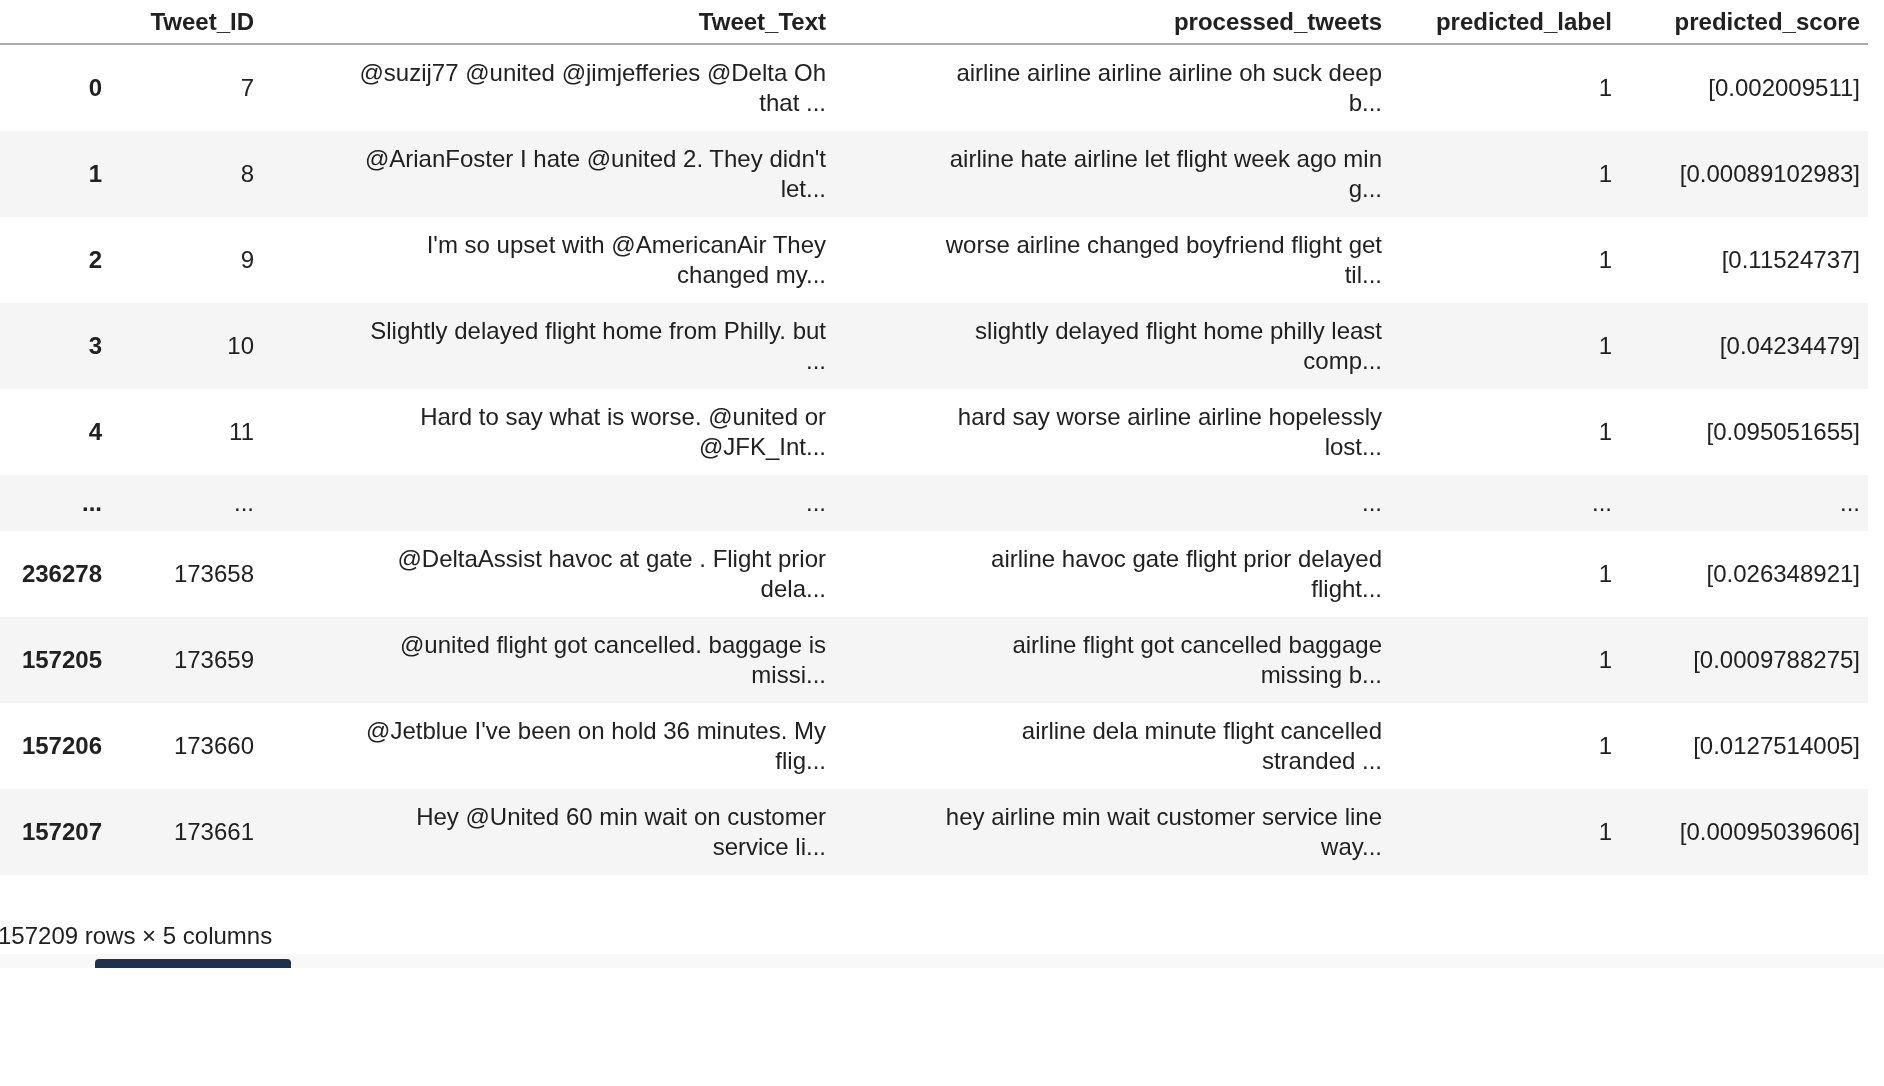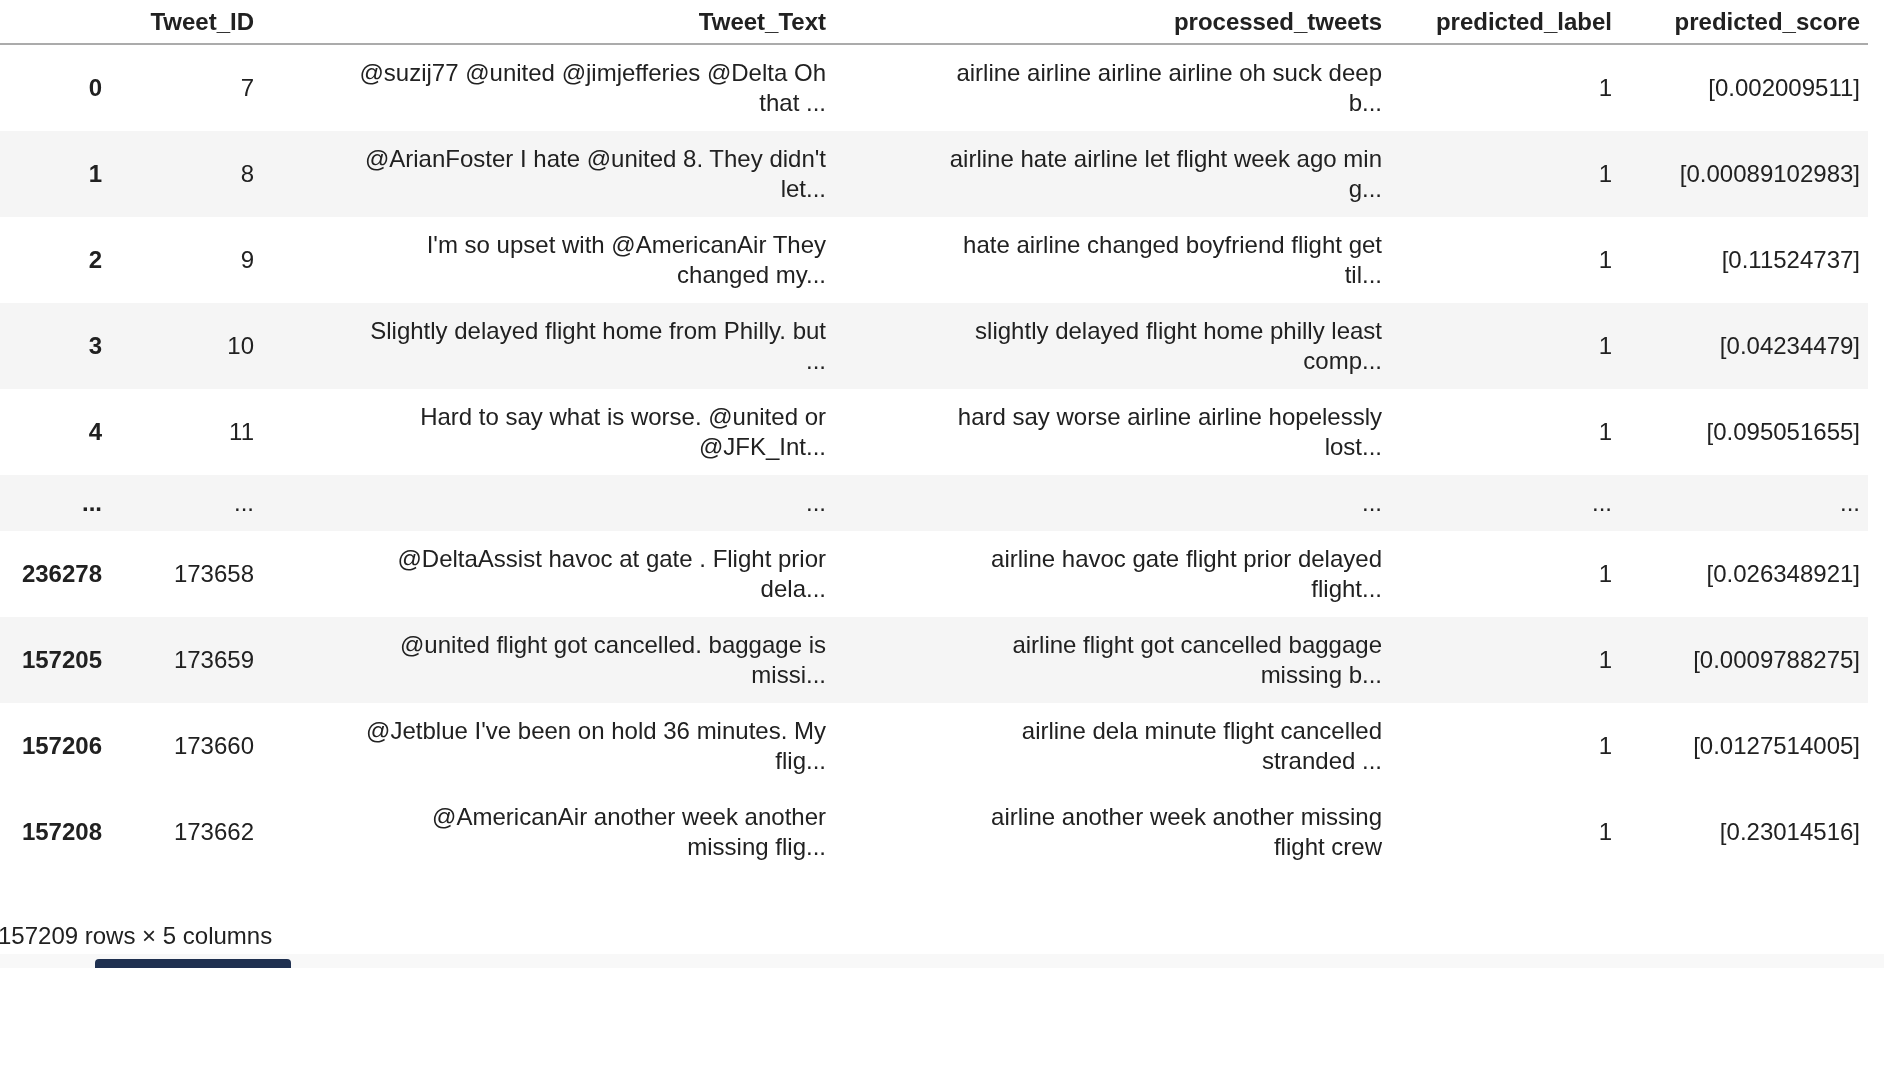--- a/index.html
+++ b/index.html
@@ -79,33 +79,33 @@
           <td>@suzij77 @united @jimjefferies @Delta Oh
 that ...</td>
           <td>airline airline airline airline oh suck deep
 b...</td>
           <td>1</td>
           <td>[0.002009511]</td>
         </tr>
         <tr class="stripe">
           <th>1</th>
           <td>8</td>
-          <td>@ArianFoster I hate @united 8. They didn't
+          <td>@ArianFoster I hate @united 2. They didn't
 let...</td>
           <td>airline hate airline let flight week ago min
 g...</td>
           <td>1</td>
           <td>[0.00089102983]</td>
         </tr>
         <tr>
           <th>2</th>
           <td>9</td>
           <td>I'm so upset with @AmericanAir They
 changed my...</td>
-          <td>hate airline changed boyfriend flight get
+          <td>worse airline changed boyfriend flight get
 til...</td>
           <td>1</td>
           <td>[0.11524737]</td>
         </tr>
         <tr class="stripe">
           <th>3</th>
           <td>10</td>
           <td>Slightly delayed flight home from Philly. but
 ...</td>
           <td>slightly delayed flight home philly least
@@ -154,29 +154,29 @@
         <tr>
           <th>157206</th>
           <td>173660</td>
           <td>@Jetblue I've been on hold 36 minutes. My
 flig...</td>
           <td>airline dela minute flight cancelled
 stranded ...</td>
           <td>1</td>
           <td>[0.0127514005]</td>
         </tr>
-        <tr>
-          <th>157208</th>
-          <td>173662</td>
-          <td>@AmericanAir another week another
-missing flig...</td>
-          <td>airline another week another missing
-flight crew</td>
+        <tr class="stripe">
+          <th>157207</th>
+          <td>173661</td>
+          <td>Hey @United 60 min wait on customer
+service li...</td>
+          <td>hey airline min wait customer service line
+way...</td>
           <td>1</td>
-          <td>[0.23014516]</td>
+          <td>[0.00095039606]</td>
         </tr>
       </tbody>
   </table>
 
   <p class="shape-note">157209 rows × 5 columns</p>
 
   <div class="bottom-strip"></div>
   <div class="next-cell-edge"></div>
 
 </div>

